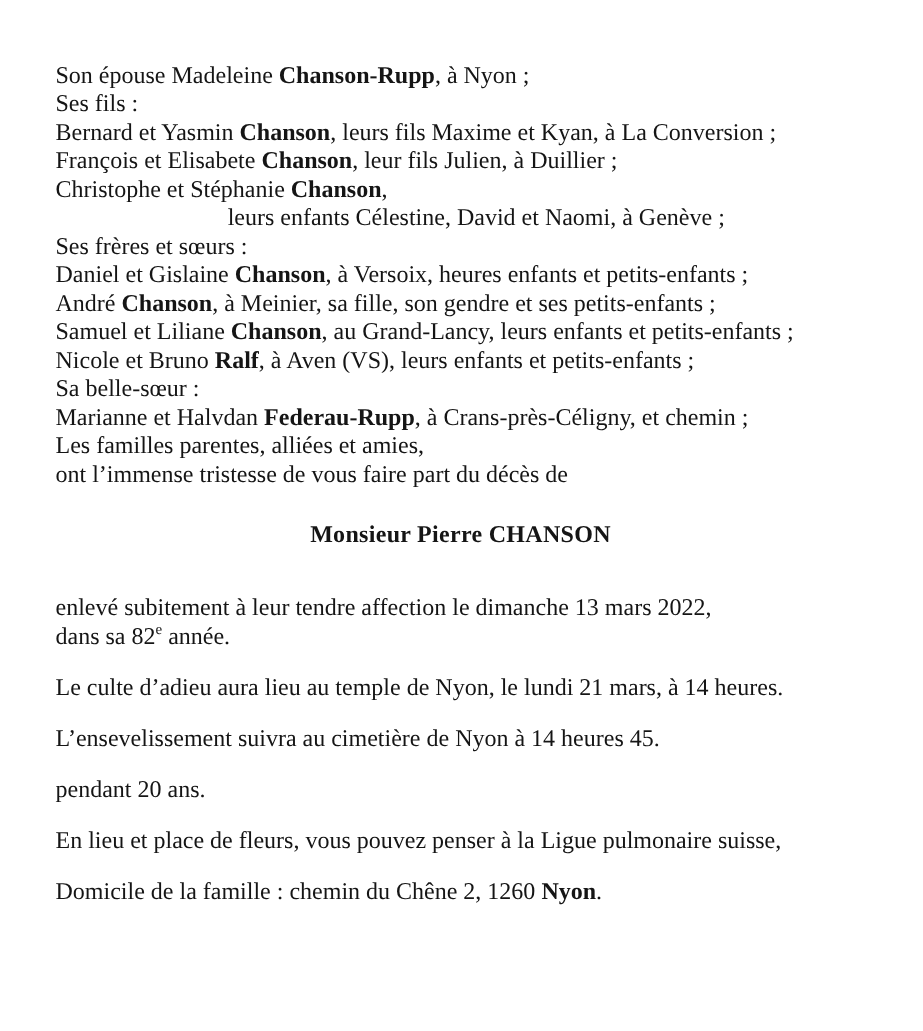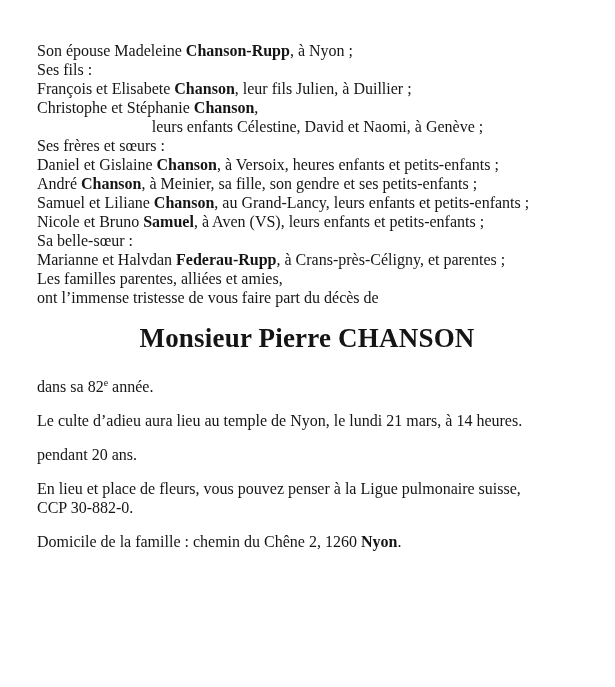--- a/index.html
+++ b/index.html
@@ -15,21 +15,21 @@
     font-size: 16px;
     line-height: 19px;
     color: #151515;
   }
   .fline { margin: 0; }
   .fline.indent { padding-left: 21px; text-align: center; }
   b { font-weight: bold; }
   .title {
     text-align: center;
     font-weight: bold;
-    font-size: 27px;
+    font-size: 16px;
     line-height: 28px;
     margin-top: 17px;
     margin-bottom: 25px;
     letter-spacing: 0.2px;
   }
   .para { margin: 0 0 15px 0; }
   .para .l { display: block; }
   sup.sm {
     font-size: 10px;
     line-height: 0;
@@ -37,47 +37,49 @@
   }
 </style>
 </head>
 <body>
 
 <div class="page">
 
   <div>
     <p class="fline"><span>Son épouse Madeleine </span><b>Chanson-Rupp</b><span>, à Nyon ;</span></p>
     <p class="fline"><span>Ses fils :</span></p>
+    <p class="fline"><span>Bernard et Yasmin </span><b>Chanson</b><span>, leurs fils Maxime et Kyan, à La Conversion ;</span></p>
     <p class="fline"><span>François et Elisabete </span><b>Chanson</b><span>, leur fils Julien, à Duillier ;</span></p>
     <p class="fline"><span>Christophe et Stéphanie </span><b>Chanson</b><span>,</span></p>
     <p class="fline indent"><span>leurs enfants Célestine, David et Naomi, à Genève ;</span></p>
     <p class="fline"><span>Ses frères et sœurs :</span></p>
     <p class="fline"><span>Daniel et Gislaine </span><b>Chanson</b><span>, à Versoix, heures enfants et petits-enfants ;</span></p>
     <p class="fline"><span>André </span><b>Chanson</b><span>, à Meinier, sa fille, son gendre et ses petits-enfants ;</span></p>
     <p class="fline"><span>Samuel et Liliane </span><b>Chanson</b><span>, au Grand-Lancy, leurs enfants et petits-enfants ;</span></p>
-    <p class="fline"><span>Nicole et Bruno </span><b>Samuel</b><span>, à Aven (VS), leurs enfants et petits-enfants ;</span></p>
+    <p class="fline"><span>Nicole et Bruno </span><b>Ralf</b><span>, à Aven (VS), leurs enfants et petits-enfants ;</span></p>
     <p class="fline"><span>Sa belle-sœur :</span></p>
-    <p class="fline"><span>Marianne et Halvdan </span><b>Federau-Rupp</b><span>, à Crans-près-Céligny, et parentes ;</span></p>
+    <p class="fline"><span>Marianne et Halvdan </span><b>Federau-Rupp</b><span>, à Crans-près-Céligny, et chemin ;</span></p>
     <p class="fline"><span>Les familles parentes, alliées et amies,</span></p>
     <p class="fline"><span>ont l’immense tristesse de vous faire part du décès de</span></p>
   </div>
 
   <h1 class="title">Monsieur Pierre CHANSON</h1>
 
   <div class="para">
+    <span class="l">enlevé subitement à leur tendre affection le dimanche 13 mars 2022,</span>
     <span class="l"><span>dans sa 82</span><sup class="sm">e</sup><span> année.</span></span>
   </div>
 
   <p class="para">Le culte d’adieu aura lieu au temple de Nyon, le lundi 21 mars, à 14 heures.</p>
 
+  <p class="para">L’ensevelissement suivra au cimetière de Nyon à 14 heures 45.</p>
 
   <div class="para">
     <span class="l">pendant 20 ans.</span>
   </div>
 
   <div class="para">
     <span class="l">En lieu et place de fleurs, vous pouvez penser à la Ligue pulmonaire suisse,</span>
-    <span class="l">CCP 30-882-0.</span>
   </div>
 
   <p class="para"><span>Domicile de la famille : chemin du Chêne 2, 1260 </span><b>Nyon</b><span>.</span></p>
 
 </div>
 
 </body></html>

